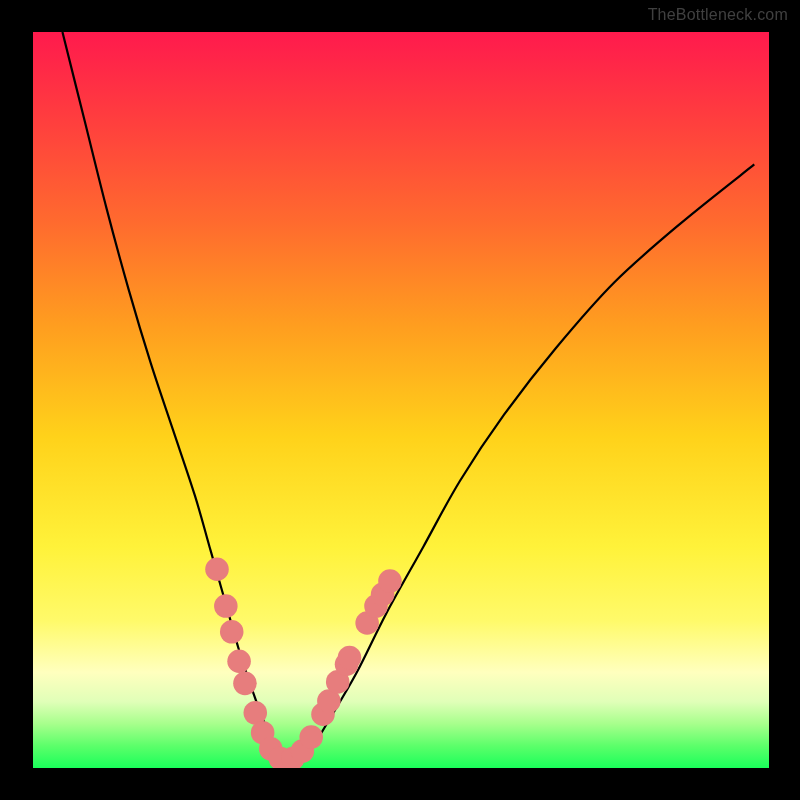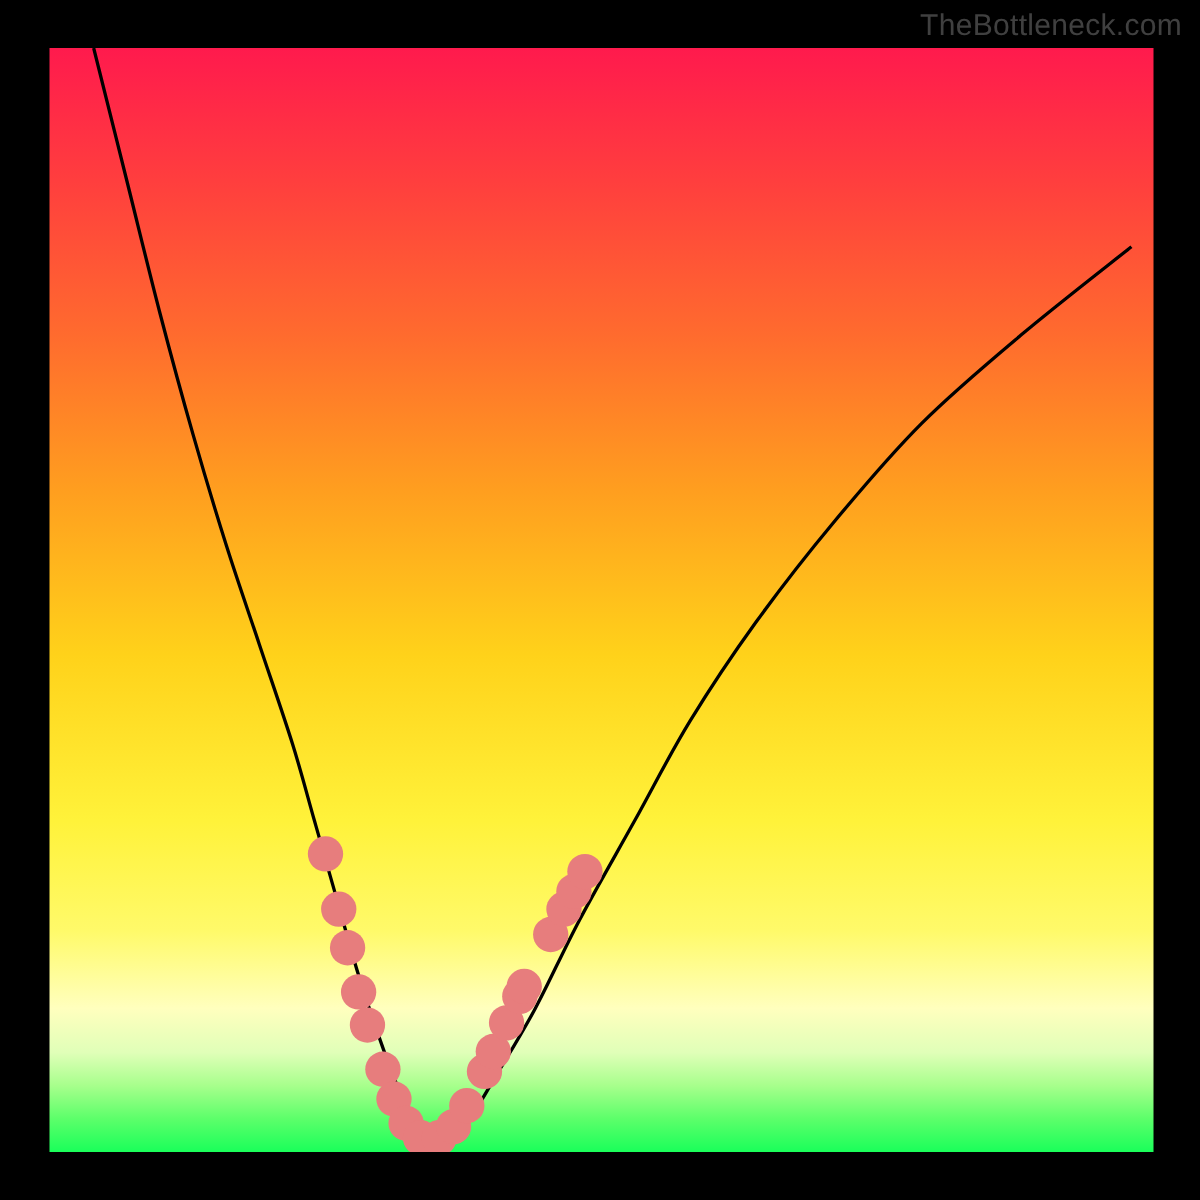--- a/index.html
+++ b/index.html
@@ -39,21 +39,21 @@
       #a7ff8c 94%,
       #5cff6a 97%,
       #1aff5a 100%
     );
   }
   .watermark {
     position: absolute;
     top: 6px;
     right: 12px;
     font-family: Arial, Helvetica, sans-serif;
-    font-size: 20px;
+    font-size: 16px;
     color: #404040;
     letter-spacing: 0.2px;
     user-select: none;
   }
   svg.curve {
     position: absolute;
     left: 0;
     top: 0;
     width: 736px;
     height: 736px;

